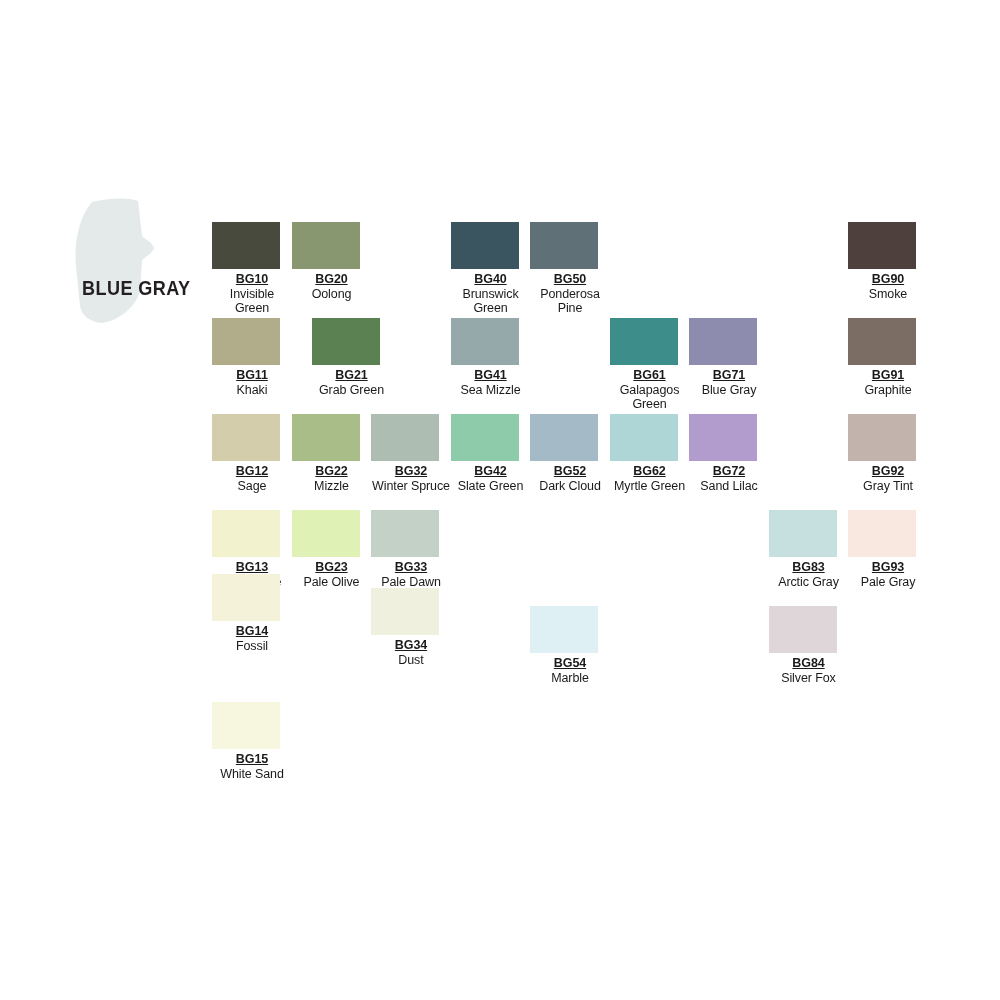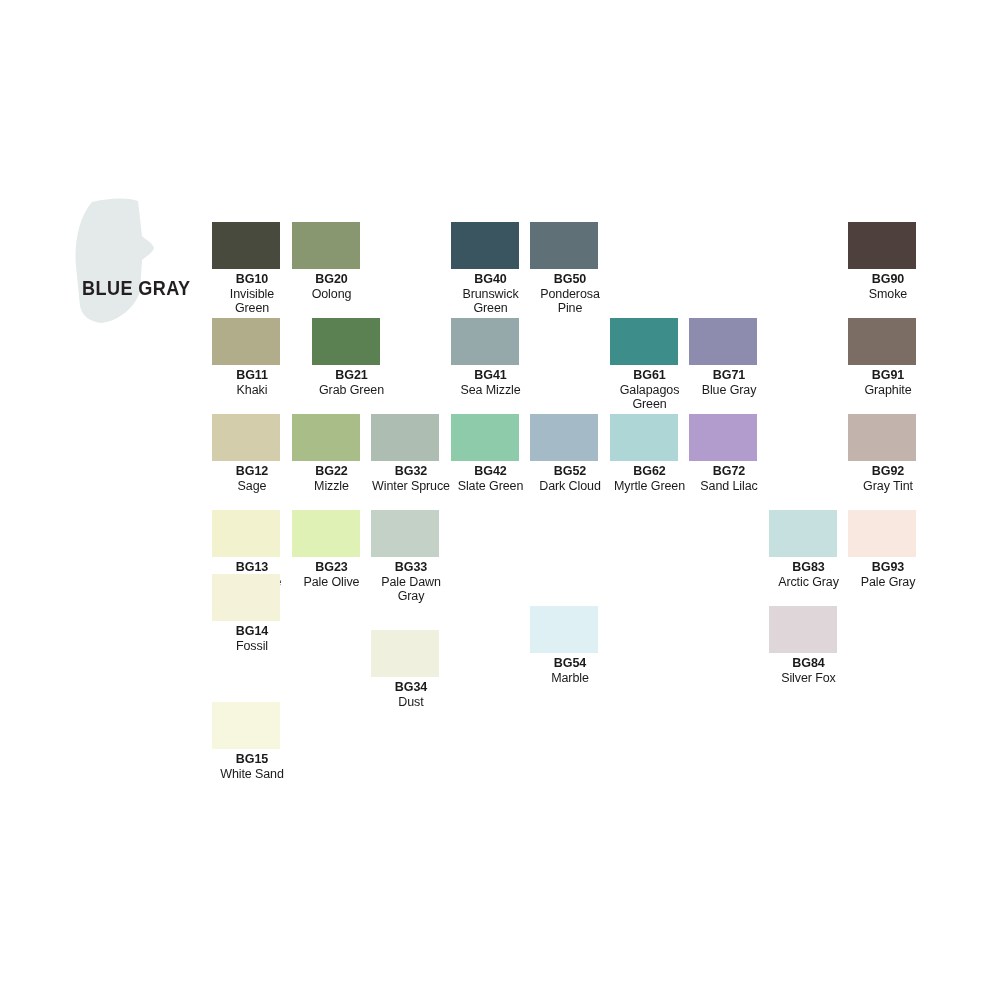--- a/index.html
+++ b/index.html
@@ -70,20 +70,21 @@
     text-align: center;
     line-height: 1.17;
   }
   .swatch-code {
     display: block;
     font-family: "Liberation Sans", sans-serif;
     font-weight: 700;
     font-size: 12.5px;
     color: #1a1a1a;
     letter-spacing: -0.1px;
+    text-decoration: underline;
   }
   .swatch-name {
     display: block;
     font-family: "Liberation Sans", sans-serif;
     font-weight: 400;
     font-size: 12.5px;
     color: #1a1a1a;
     letter-spacing: -0.1px;
   }
 </style>
@@ -270,21 +271,21 @@
           <span class="swatch-name">Pale Gray</span>
         </div>
       </div>
       <div class="swatch-cell" style="left: 212px; top: 574px;">
         <div class="swatch-chip" style="background: rgb(244, 242, 216); width: 68px; height: 47px;"></div>
         <div class="swatch-caption">
           <span class="swatch-code">BG14</span>
           <span class="swatch-name">Fossil</span>
         </div>
       </div>
-      <div class="swatch-cell" style="left: 371px; top: 630px;">
+      <div class="swatch-cell" style="left: 371px; top: 588px;">
         <div class="swatch-chip" style="background: rgb(239, 240, 221); width: 68px; height: 47px;"></div>
         <div class="swatch-caption">
           <span class="swatch-code">BG34</span>
           <span class="swatch-name">Dust</span>
         </div>
       </div>
       <div class="swatch-cell" style="left: 530px; top: 606px;">
         <div class="swatch-chip" style="background: rgb(222, 240, 244); width: 68px; height: 47px;"></div>
         <div class="swatch-caption">
           <span class="swatch-code">BG54</span>

